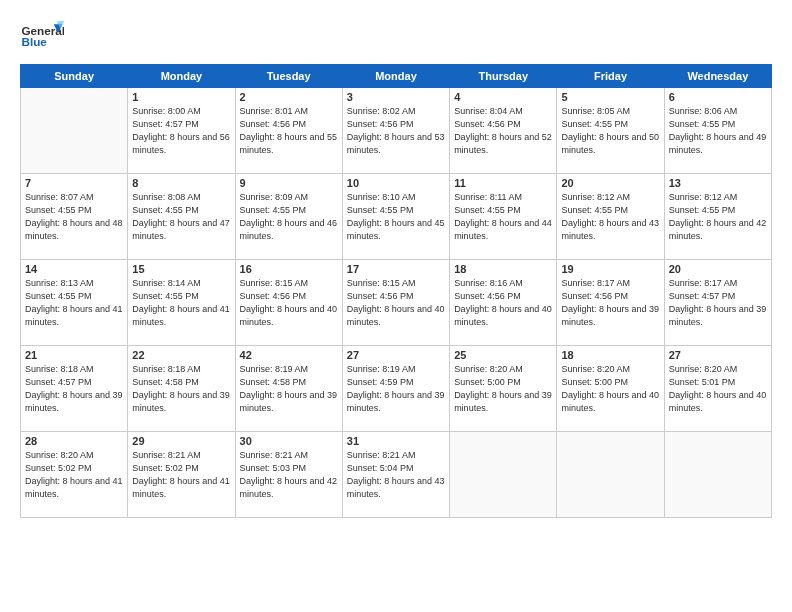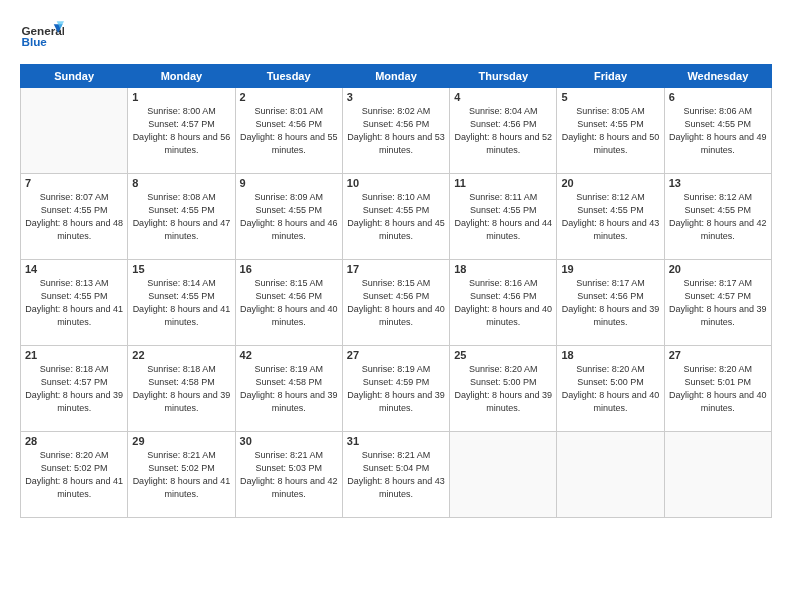--- a/index.html
+++ b/index.html
@@ -65,21 +65,20 @@
     .day-number {
       font-size: 11px;
       font-weight: bold;
       margin-bottom: 2px;
       display: block;
     }
     .day-info {
       font-size: 9px;
       line-height: 1.45;
       color: #333;
-      text-align: center;
     }
     .logo-wrapper {
       display: flex;
       align-items: center;
       gap: 4px;
     }
     .logo-svg { width: 44px; height: 36px; }
   </style>
 </head>
 <body>

